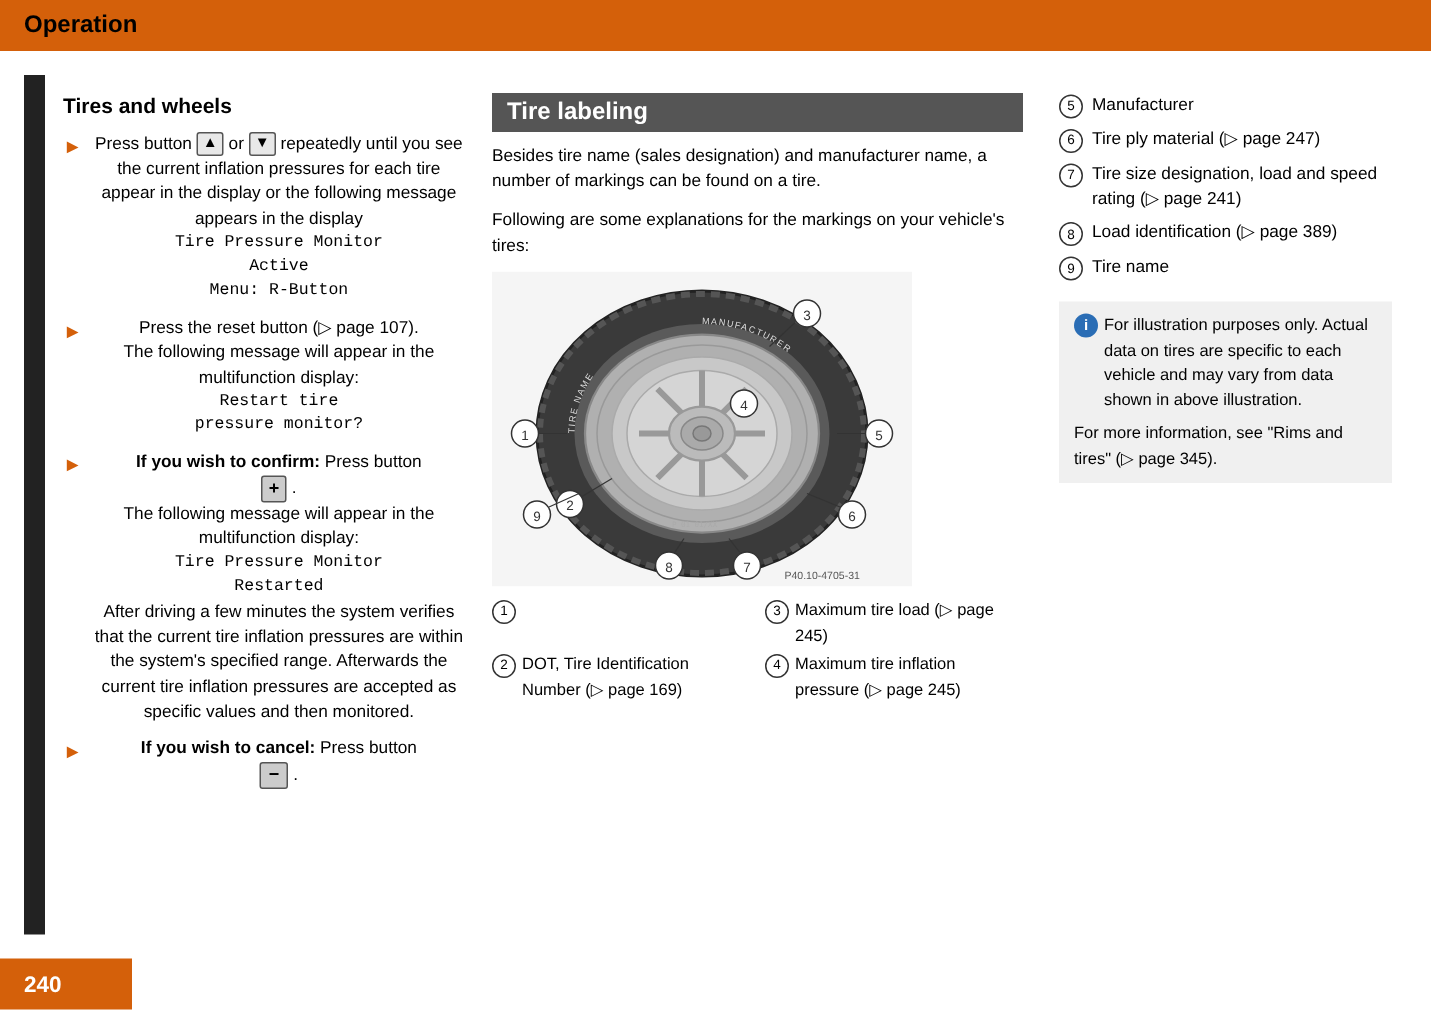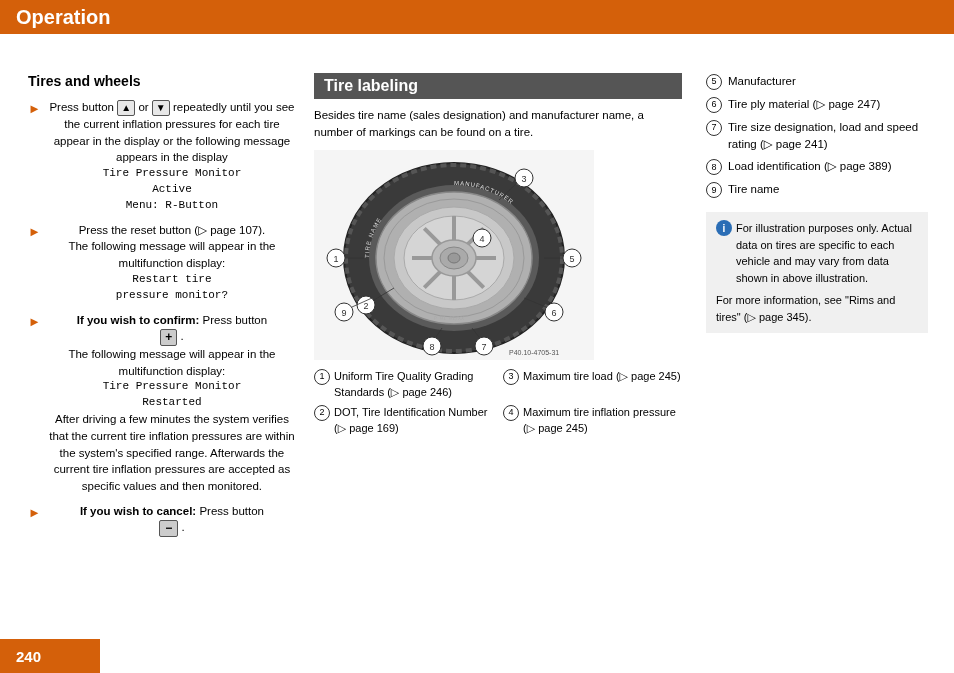--- a/index.html
+++ b/index.html
@@ -8,52 +8,51 @@
       height: 673px;
       font-family: Arial, Helvetica, sans-serif;
       font-size: 12px;
       background: #fff;
       overflow: hidden;
     }
 
     
     .header {
       background: #d4600a;
-      color: #ffffff;
-      font-size: 20px;
+      color: #000000;
+      font-size: 16px;
       font-weight: bold;
       padding: 8px 16px;
       height: 34px;
       display: flex;
       align-items: center;
     }
 
     
     .bottom-bar {
       position: absolute;
       bottom: 0;
       left: 0;
-      width: 100px;
+      width: 88px;
       background: #d4600a;
       color: #fff;
       font-size: 15px;
       font-weight: bold;
       padding: 8px 16px;
       height: 34px;
       display: flex;
       align-items: center;
     }
 
     
     .main {
       display: flex;
-      flex-direction: column;
+      flex-direction: row;
       padding: 16px;
       height: calc(673px - 34px - 34px);
-      margin-top: 11px;
     }
 
     
     .left-bar {
       width: 14px;
       background: #222;
       flex-shrink: 0;
     }
 
     
@@ -333,20 +332,21 @@
           <span class="btn-minus">−</span>
           <span>.</span>
         </div>
       </div>
     </div>
 
     <div class="middle-col">
       <div class="tire-labeling-header">Tire labeling</div>
 
       <p class="tire-section-text">Besides tire name (sales designation) and manufacturer name, a number of markings can be found on a tire.</p>
+      <p class="tire-section-text">Following are some explanations for the markings on your vehicle's tires:</p>
 
       <div class="tire-image-container">
         <svg class="tire-svg" viewBox="0 0 280 210">
 
           <rect width="280" height="210" fill="#f5f5f5"></rect>
 
           <ellipse cx="140" cy="108" rx="110" ry="95" fill="#3a3a3a" stroke="#222" stroke-width="2"></ellipse>
 
           <ellipse cx="140" cy="108" rx="108" ry="93" fill="none" stroke="#555" stroke-width="4" stroke-dasharray="6,4"></ellipse>
 
@@ -414,21 +414,20 @@
           <text x="30" y="166" text-anchor="middle" font-size="9" fill="#333" font-family="Arial">9</text>
           <line x1="38" y1="157" x2="58" y2="148" stroke="#333" stroke-width="0.8"></line>
 
           <text x="195" y="205" font-size="7" fill="#555" font-family="Arial">P40.10-4705-31</text>
         </svg>
       </div>
 
       <div class="tire-list">
         <div class="tire-list-item">
           <span class="tire-list-num">1</span>
-          <span>Uniform Tire Quality Grading Standards (▷ page 246)</span>
         </div>
         <div class="tire-list-item">
           <span class="tire-list-num">3</span>
           <span>Maximum tire load (▷ page 245)</span>
         </div>
         <div class="tire-list-item">
           <span class="tire-list-num">2</span>
           <span>DOT, Tire Identification Number (▷ page 169)</span>
         </div>
         <div class="tire-list-item">

